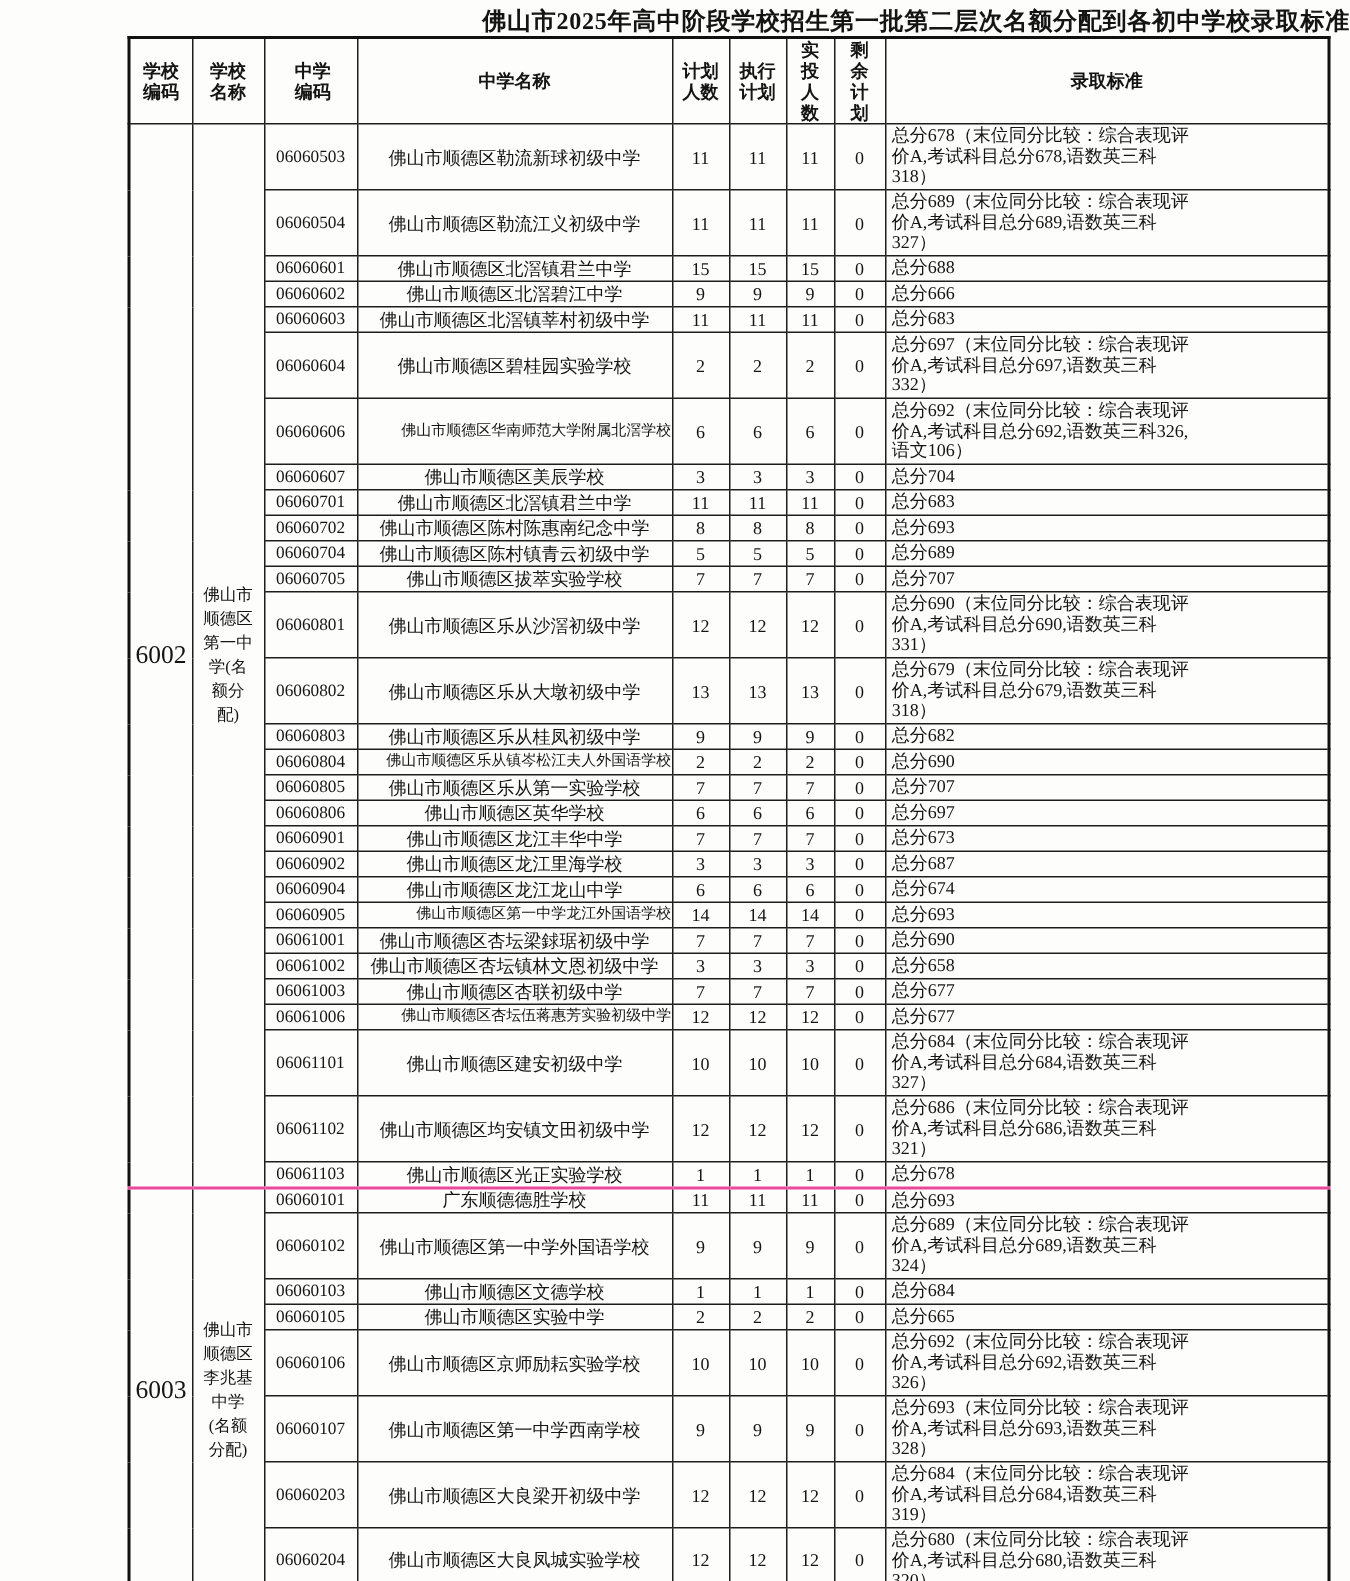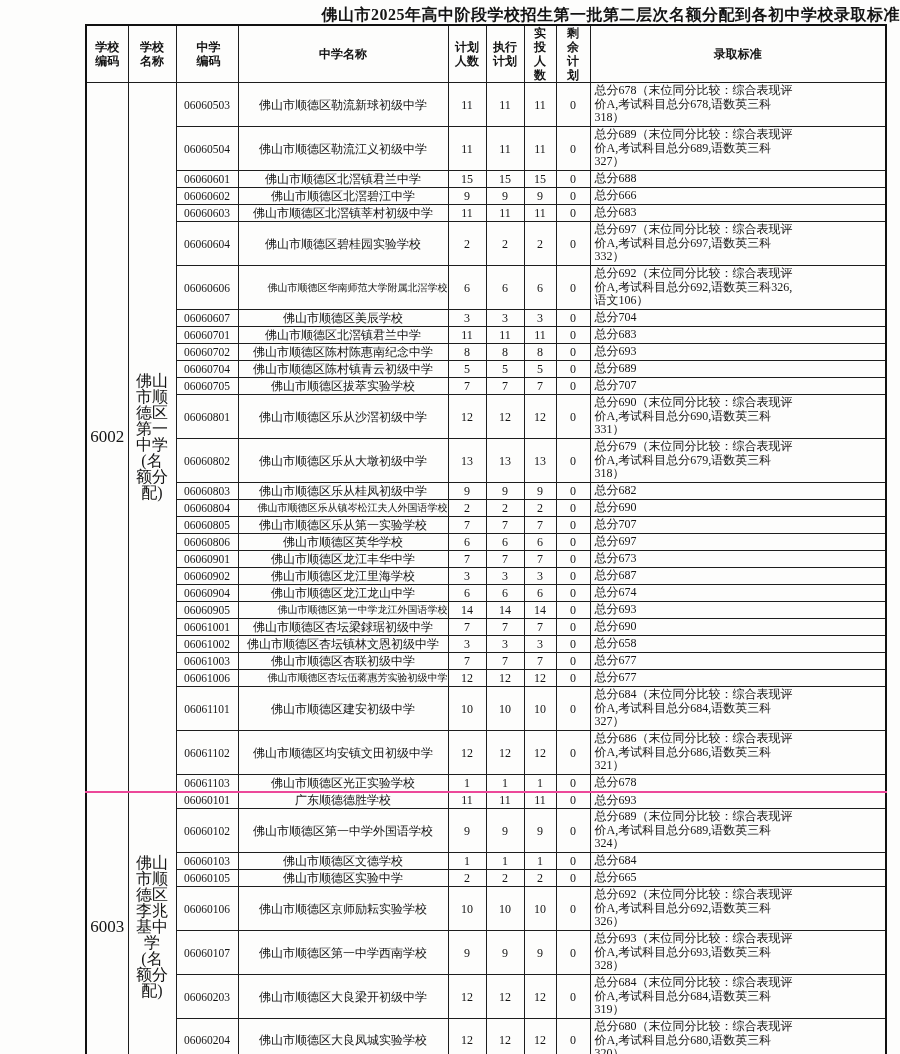--- a/index.html
+++ b/index.html
@@ -69,21 +69,21 @@
   td.std  {
     text-align: left;
     padding: 1px 2px 1px 4px;
     font-size: 12px;
     line-height: 13.5px;
     white-space: pre-line;
     margin-top: 20px;
   }
   td.vcode { font-size: 17px; font-family: Liberation Serif, serif; }
   td.vname {
-    font-size: 16px;
+    font-size: 11px;
     line-height: 16px;
     padding: 0 7px;
     word-break: break-all;
   }
   tr.group-first td { border-top: 2px solid #ec4899; }
 </style>
 </head>
 <body>
 
 <div class="page">

